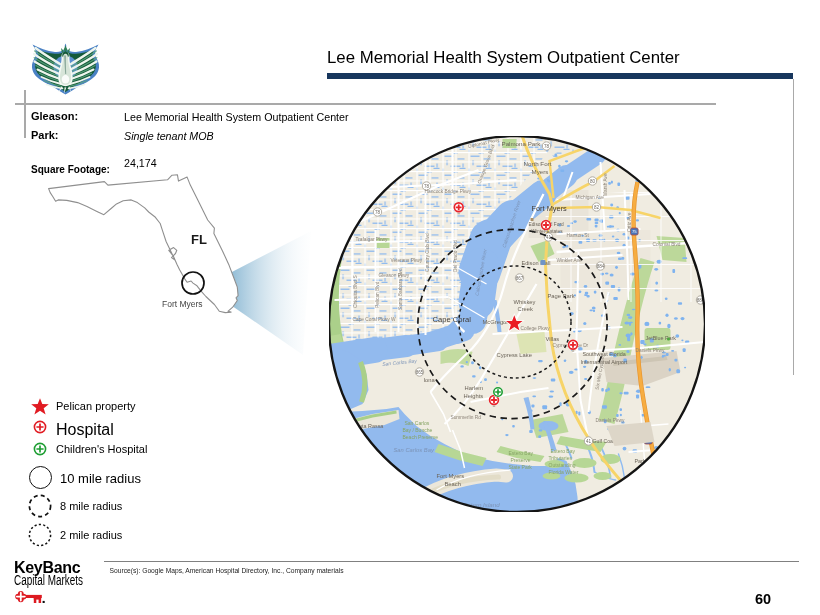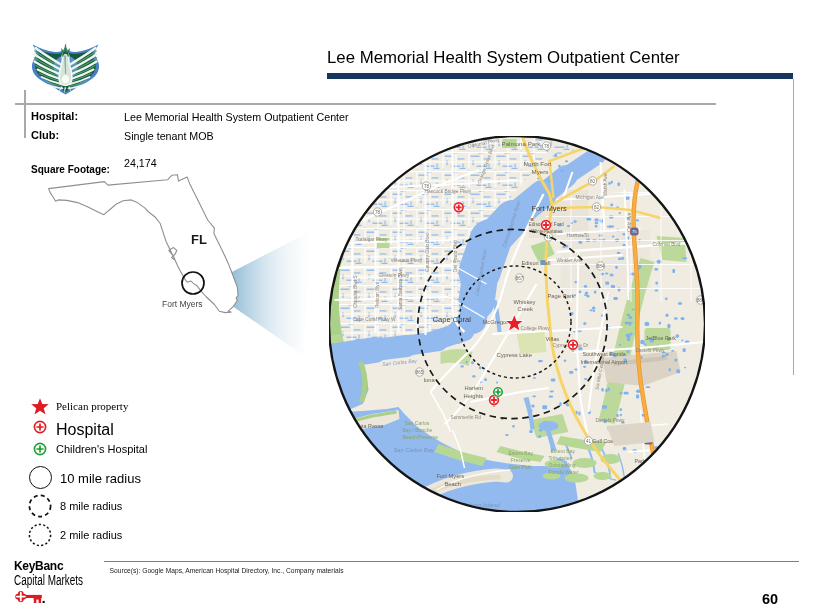--- a/index.html
+++ b/index.html
@@ -61,27 +61,27 @@
 <div class="abs" style="left:327px;top:48px;width:470px;height:22px;font-size:16.8px;color:#000;">Lee Memorial Health System Outpatient Center</div>
 
 <div class="abs" style="left:327px;top:73px;width:466px;height:6px;background:#17365d;"></div>
 
 <div class="abs" style="left:792.5px;top:79px;width:1.3px;height:296px;background:#a9a9a9;"></div>
 
 <div class="abs" style="left:15px;top:103px;width:701px;height:1.5px;background:#a9a9a9;"></div>
 
 <div class="abs" style="left:24px;top:90px;width:1.5px;height:48px;background:#a9a9a9;"></div>
 
-<div class="abs" style="left:31px;top:110px;font-size:11px;font-weight:bold;">Hospital:</div>
+<div class="abs" style="left:31px;top:110px;font-size:11px;font-weight:bold;">Gleason:</div>
 
 <div class="abs" style="left:124px;top:110.5px;font-size:10.7px;">Lee Memorial Health System Outpatient Center</div>
 
-<div class="abs" style="left:31px;top:129px;font-size:11px;font-weight:bold;">Club:</div>
-
-<div class="abs" style="left:124px;top:129.5px;font-size:10.7px;">Single tenant MOB</div>
+<div class="abs" style="left:31px;top:129px;font-size:11px;font-weight:bold;">Park:</div>
+
+<div class="abs" style="left:124px;top:129.5px;font-size:10.7px;font-style:italic;">Single tenant MOB</div>
 
 <div class="abs" style="left:31px;top:164px;font-size:10px;font-weight:bold;">Square Footage:</div>
 
 <div class="abs" style="left:124px;top:157px;font-size:10.7px;">24,174</div>
 
 <div class="abs" style="left:0px;top:165px;width:340px;height:210px;margin-left:15px;">
 <svg width="340" height="210" viewBox="0 165 340 210">
   <defs>
     <linearGradient id="beam" x1="0" y1="0" x2="1" y2="0">
       <stop offset="0" stop-color="#3d8cb4" stop-opacity="0.95"></stop>
@@ -109,21 +109,21 @@
   <text x="147" y="307" font-family="Liberation Sans,sans-serif" font-size="8.5" fill="#444">Fort Myers</text>
 </svg>
 </div>
 
 <div class="abs" style="left:28px;top:396px;width:24px;height:20px;">
 <svg width="24" height="20" viewBox="0 0 24 20">
       <path d="M12,2.2 L14.3,8.1 L20.8,8.3 L15.7,12.2 L17.6,18.5 L12,14.8 L6.4,18.5 L8.3,12.2 L3.2,8.3 L9.7,8.1 Z" fill="#e11b22"></path>
     </svg>
 </div>
 
-<div class="abs" style="left:56px;top:400px;font-size:11px;font-family:Liberation Serif, serif;">Pelican property</div>
+<div class="abs" style="left:56px;top:400px;font-size:11px;">Pelican property</div>
 
 <div class="abs" style="left:33px;top:420px;width:14px;height:14px;">
 <svg width="14" height="14" viewBox="0 0 14 14">
       <circle cx="7" cy="7" r="5.6" fill="#fff" stroke="#e11b22" stroke-width="1.6"></circle>
       <path d="M7,3.4 V10.6 M3.4,7 H10.6" stroke="#e11b22" stroke-width="1.7"></path>
     </svg>
 </div>
 
 <div class="abs" style="left:56px;top:421px;font-size:16px;">Hospital</div>
 
@@ -729,21 +729,21 @@
   <path transform="translate(513.8,323.5) scale(1.5)" d="M0,-7 L1.9,-2.2 L7,-2.1 L2.9,1.0 L4.4,6 L0,3 L-4.4,6 L-2.9,1.0 L-7,-2.1 L-1.9,-2.2 Z" fill="#ffffff" opacity="0.85"></path>
   <path transform="translate(513.8,323.5) scale(1.18)" d="M0,-7 L1.9,-2.2 L7,-2.1 L2.9,1.0 L4.4,6 L0,3 L-4.4,6 L-2.9,1.0 L-7,-2.1 L-1.9,-2.2 Z" fill="#ea1c25"></path>
 </g>
 </g>
 
 <circle cx="188" cy="188" r="188" fill="none" stroke="#141414" stroke-width="2.3"></circle>
 </svg>
 
 </div>
 
-<div class="abs" style="left:14px;top:560px;font-size:12px;font-weight:bold;line-height:1;letter-spacing:-0.3px;text-align:right;">KeyBanc</div>
+<div class="abs" style="left:14px;top:560px;font-size:16px;font-weight:bold;line-height:1;letter-spacing:-0.3px;text-align:right;">KeyBanc</div>
 
 <div class="abs" style="left:13.5px;top:574px;font-size:13.8px;line-height:1;transform:scaleX(0.72);transform-origin:0 0;">Capital Markets</div>
 
 <div class="abs" style="left:14.5px;top:589.5px;width:30px;height:14px;">
 <svg width="30" height="14" viewBox="0 0 30 14">
   <g fill="#dd1a21">
     <circle cx="5.8" cy="3.9" r="2.9"></circle>
     <circle cx="5.8" cy="9.3" r="2.9"></circle>
     <circle cx="3.1" cy="6.6" r="2.9"></circle>
     <circle cx="8.5" cy="6.6" r="2.9"></circle>
@@ -754,13 +754,13 @@
   </g>
   <path d="M5.8,1.5 L6.7,2.4 L6.7,5.7 L10,5.7 L10.9,6.6 L10,7.5 L6.7,7.5 L6.7,10.8 L5.8,11.7 L4.9,10.8 L4.9,7.5 L1.6,7.5 L0.7,6.6 L1.6,5.7 L4.9,5.7 L4.9,2.4 Z" fill="#fff"></path>
   <rect x="27.6" y="10.9" width="2.1" height="2.1" fill="#111"></rect>
 </svg>
 </div>
 
 <div class="abs" style="left:104px;top:561px;width:695px;height:1px;background:#808080;"></div>
 
 <div class="abs" style="left:109.5px;top:566.5px;font-size:6.7px;color:#222;">Source(s): Google Maps, American Hospital Directory, Inc., Company materials</div>
 
-<div class="abs" style="left:755px;top:591px;width:30px;font-size:14.5px;font-weight:bold;text-align:center;">60</div>
+<div class="abs" style="left:755px;top:591px;width:30px;font-size:14.5px;font-weight:bold;text-align:left;">60</div>
 
 </body></html>

